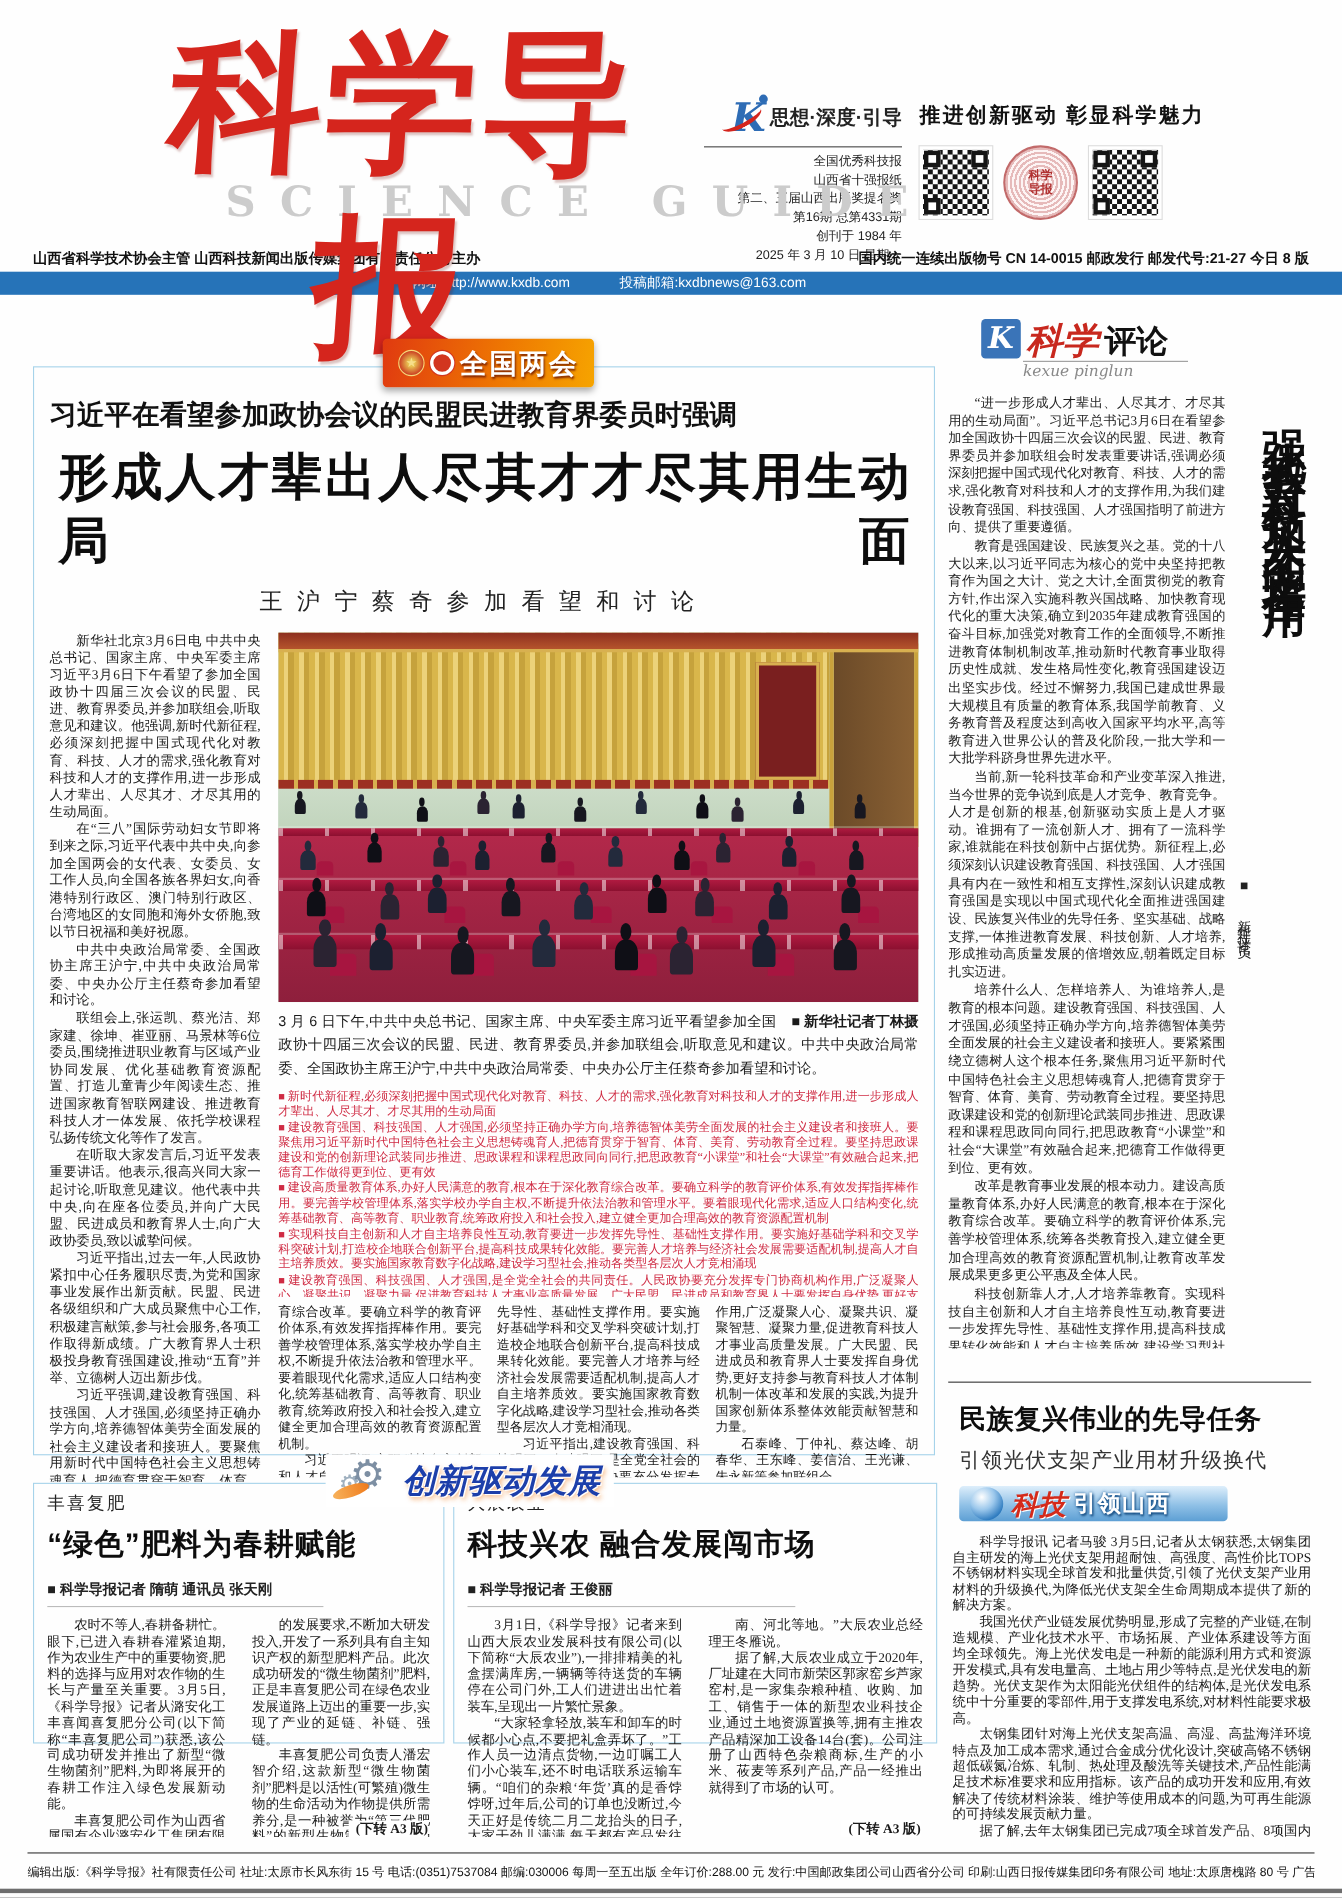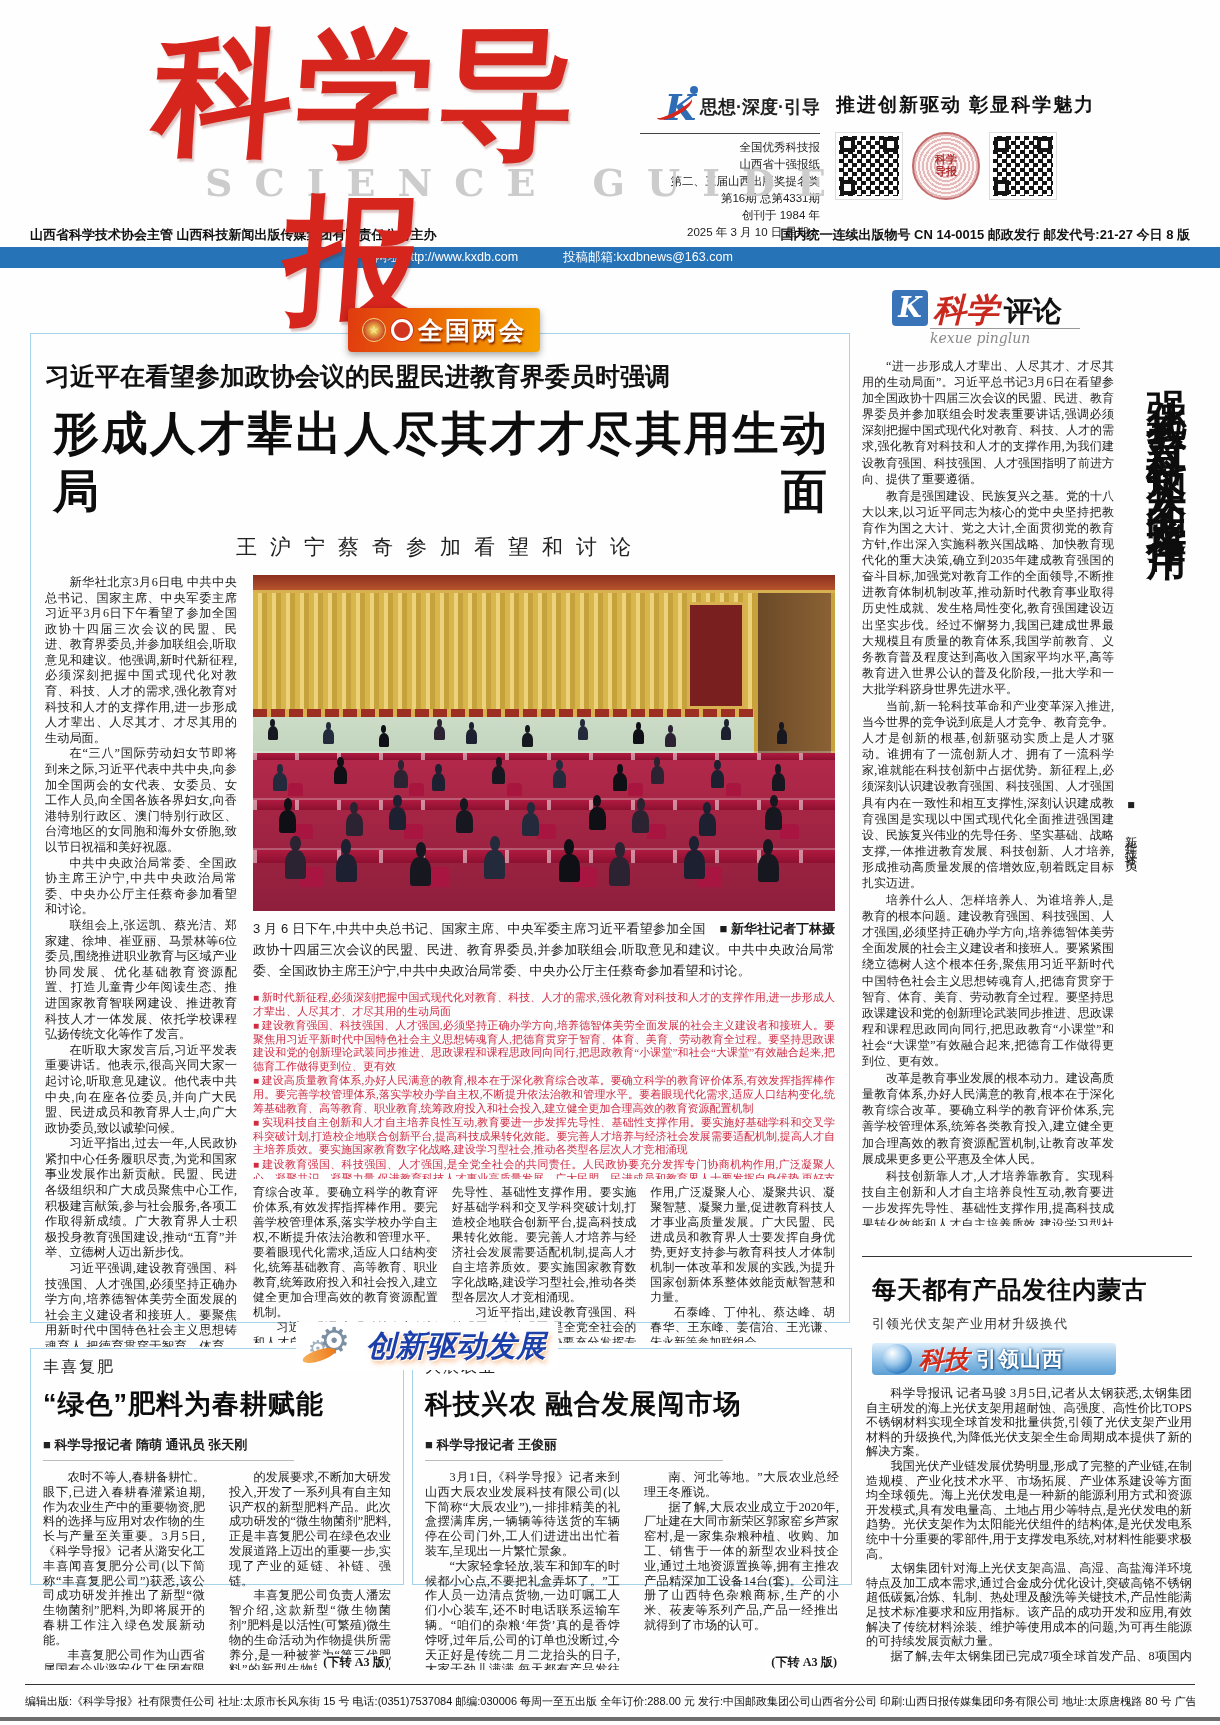--- a/index.html
+++ b/index.html
@@ -115,21 +115,21 @@
   .a-kicker{font-size:16px;color:#222;letter-spacing:2px;}
   .a-title{margin-top:8px;font-size:27px;font-weight:900;color:#0d0d0d;letter-spacing:1px;}
   .a-byline{margin-top:14px;font-size:13px;font-weight:bold;color:#222;border-bottom:1px solid #bbb;padding-bottom:6px;width:72%;}
   .a-cols{display:flex;gap:24px;margin-top:9px;height:200px;}
   .a-col{position:relative;flex:1;overflow:hidden;font-family:"Liberation Serif",serif;
     font-size:12.2px;line-height:14.8px;text-align:justify;color:#1a1a1a;}
   .jump{position:absolute;right:2px;bottom:0;background:#fff;font-weight:bold;font-size:12.2px;padding-left:6px;}
   
   .taigang{position:absolute;left:862px;top:1256px;width:330px;border-top:1px solid #333;}
   .tg-title{margin:16px 0 0 10px;font-size:24.5px;font-weight:900;color:#0d0d0d;letter-spacing:.5px;}
-  .tg-sub{margin:9px 0 0 10px;font-size:13px;color:#333;letter-spacing:1px;}
+  .tg-sub{margin:9px 0 0 10px;font-size:19px;color:#333;letter-spacing:1px;}
   .tg-banner{margin:10px 0 0 10px;width:244px;height:32px;border-radius:4px;
     background:linear-gradient(180deg,#ddeefb 0%,#8fc0e6 55%,#5d9fd4 100%);
     display:flex;align-items:center;gap:7px;padding:0 10px;}
   .globe{width:30px;height:30px;border-radius:50%;
     background:radial-gradient(circle at 35% 30%,#ffffff,#9cc8ec 40%,#2f7cc0 75%,#1b5a96);}
   .tg-banner .b-cn{font-family:"DejaVu Serif",serif;font-style:italic;font-weight:900;font-size:25px;
     color:#d42a1a;text-shadow:1px 1px 0 #fff;}
   .tg-banner .b-rest{font-size:21px;font-weight:900;color:#fff;letter-spacing:1px;
     text-shadow:0 0 3px #1b5a96,1px 1px 2px #14497c;}
   .tg-body{margin:11px 0 0 4px;height:276px;overflow:hidden;font-family:"Liberation Serif",serif;
@@ -371,21 +371,21 @@
         </div>
       <div class="a-col cont">
         <span class="jump">(下转 A3 版)</span>
       <p>南、河北等地。”大辰农业总经理王冬雁说。</p>
           <p>据了解,大辰农业成立于2020年,厂址建在大同市新荣区郭家窑乡芦家窑村,是一家集杂粮种植、收购、加工、销售于一体的新型农业科技企业,通过土地资源置换等,拥有主推农产品精深加工设备14台(套)。公司注册了山西特色杂粮商标,生产的小米、莜麦等系列产品,产品一经推出就得到了市场的认可。</p>
         </div>
     </div>
   </div>
 
   <div class="taigang">
-    <div class="tg-title">每天都有产品发往内蒙古</div>
+    <div class="tg-title">民族复兴伟业的先导任务</div>
     <div class="tg-sub">引领光伏支架产业用材升级换代</div>
     <div class="tg-banner">
       <span class="globe"></span>
       <span class="b-cn">科技</span>
       <span class="b-rest">引领山西</span>
     </div>
     <div class="tg-body">
         <p>科学导报讯  记者马骏  3月5日,记者从太钢获悉,太钢集团自主研发的海上光伏支架用超耐蚀、高强度、高性价比TOPS不锈钢材料实现全球首发和批量供货,引领了光伏支架产业用材料的升级换代,为降低光伏支架全生命周期成本提供了新的解决方案。</p>
         <p>我国光伏产业链发展优势明显,形成了完整的产业链,在制造规模、产业化技术水平、市场拓展、产业体系建设等方面均全球领先。海上光伏发电是一种新的能源利用方式和资源开发模式,具有发电量高、土地占用少等特点,是光伏发电的新趋势。光伏支架作为太阳能光伏组件的结构体,是光伏发电系统中十分重要的零部件,用于支撑发电系统,对材料性能要求极高。</p>
         <p>太钢集团针对海上光伏支架高温、高湿、高盐海洋环境特点及加工成本需求,通过合金成分优化设计,突破高铬不锈钢超低碳氮冶炼、轧制、热处理及酸洗等关键技术,产品性能满足技术标准要求和应用指标。该产品的成功开发和应用,有效解决了传统材料涂装、维护等使用成本的问题,为可再生能源的可持续发展贡献力量。</p>

